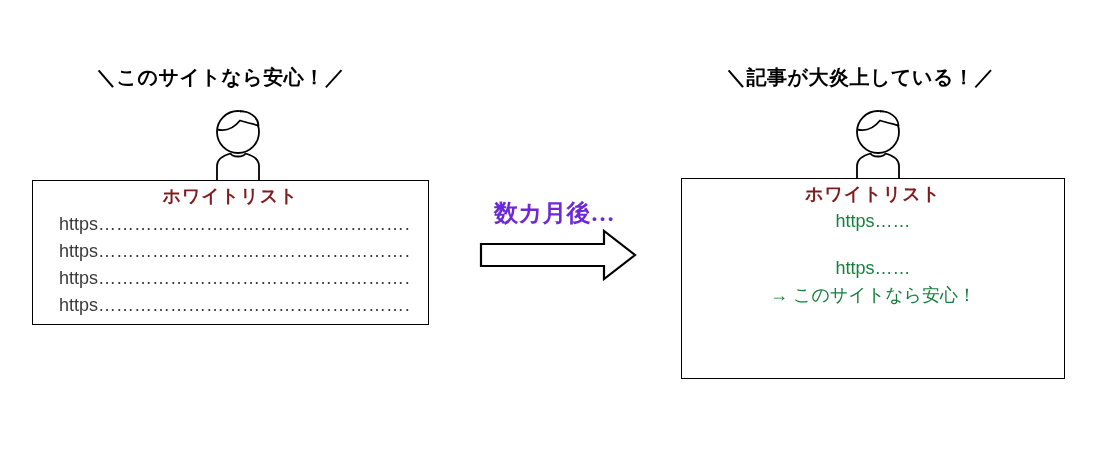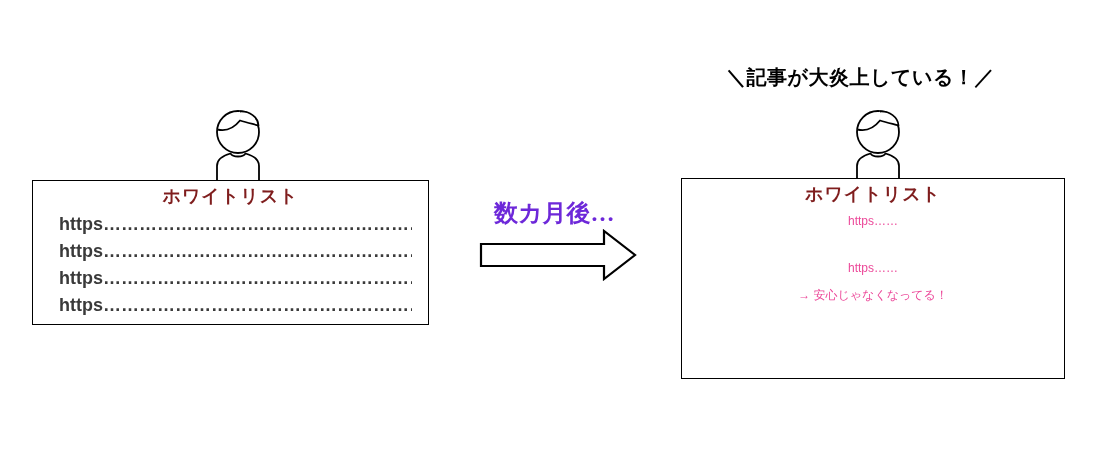--- a/index.html
+++ b/index.html
@@ -65,21 +65,20 @@
     letter-spacing: 1px;
     color: #7f1d1d;
     margin-top: 3px;
   }
 
   
   .url-list {
     margin: 3px 0 0 0;
     padding: 0 16px 0 26px;
     list-style: none;
-    font-weight: bold;
   }
   .url-row {
     display: flex;
     align-items: baseline;
     font-size: 18px;
     color: #3a3a3a;
     line-height: 27px;
     white-space: nowrap;
     overflow: hidden;
   }
@@ -92,22 +91,22 @@
   }
 
   
   .note-list {
     margin: 2px 0 0 0;
     padding: 0;
     list-style: none;
     text-align: center;
   }
   .note-line {
-    font-size: 12px;
-    color: #ec4899;
+    font-size: 18px;
+    color: #15803d;
     line-height: 27px;
     white-space: nowrap;
   }
   .note-line.spacer { line-height: 20px; height: 20px; }
 
   
   #transition-label {
     position: absolute;
     left: 494px;
     top: 197px;
@@ -121,20 +120,21 @@
     position: absolute;
     left: 478px;
     top: 228px;
   }
 </style>
 </head>
 <body>
 
 <div class="stage">
 
+  <div class="headline" id="headline-left">＼このサイトなら安心！／</div>
 
   <div class="person" id="person-left">
     <svg width="84" height="80" viewBox="0 0 84 80" fill="none" xmlns="http://www.w3.org/2000/svg">
       <circle cx="42" cy="26" r="21" stroke="#000" stroke-width="1.8" fill="#fff"></circle>
       <path d="M21.5 23.5 C30 25.5 38 22 44 14.5 C50.5 16.5 57 18 62.5 19.5 C62 11 53.5 5 44 5.5" stroke="#000" stroke-width="1.8" fill="#fff" stroke-linejoin="round"></path>
       <path d="M21 80 L21 60 C21 53 27 49.5 34.5 47.5 C37 51.5 47 51.5 49.5 47.5 C57 49.5 63 53 63 60 L63 80" stroke="#000" stroke-width="1.8" fill="#fff" stroke-linejoin="round"></path>
     </svg>
   </div>
 
   <div class="panel" id="whitelist-box-left">
@@ -176,17 +176,17 @@
       <path d="M21 80 L21 60 C21 53 27 49.5 34.5 47.5 C37 51.5 47 51.5 49.5 47.5 C57 49.5 63 53 63 60 L63 80" stroke="#000" stroke-width="1.8" fill="#fff" stroke-linejoin="round"></path>
     </svg>
   </div>
 
   <div class="panel" id="whitelist-box-right">
     <div class="panel-title">ホワイトリスト</div>
     <ul class="note-list">
       <li class="note-line">https……</li>
       <li class="note-line spacer"></li>
       <li class="note-line">https……</li>
-      <li class="note-line">→  安心じゃなくなってる！</li>
+      <li class="note-line">→  このサイトなら安心！</li>
     </ul>
   </div>
 
 </div>
 
 </body></html>

